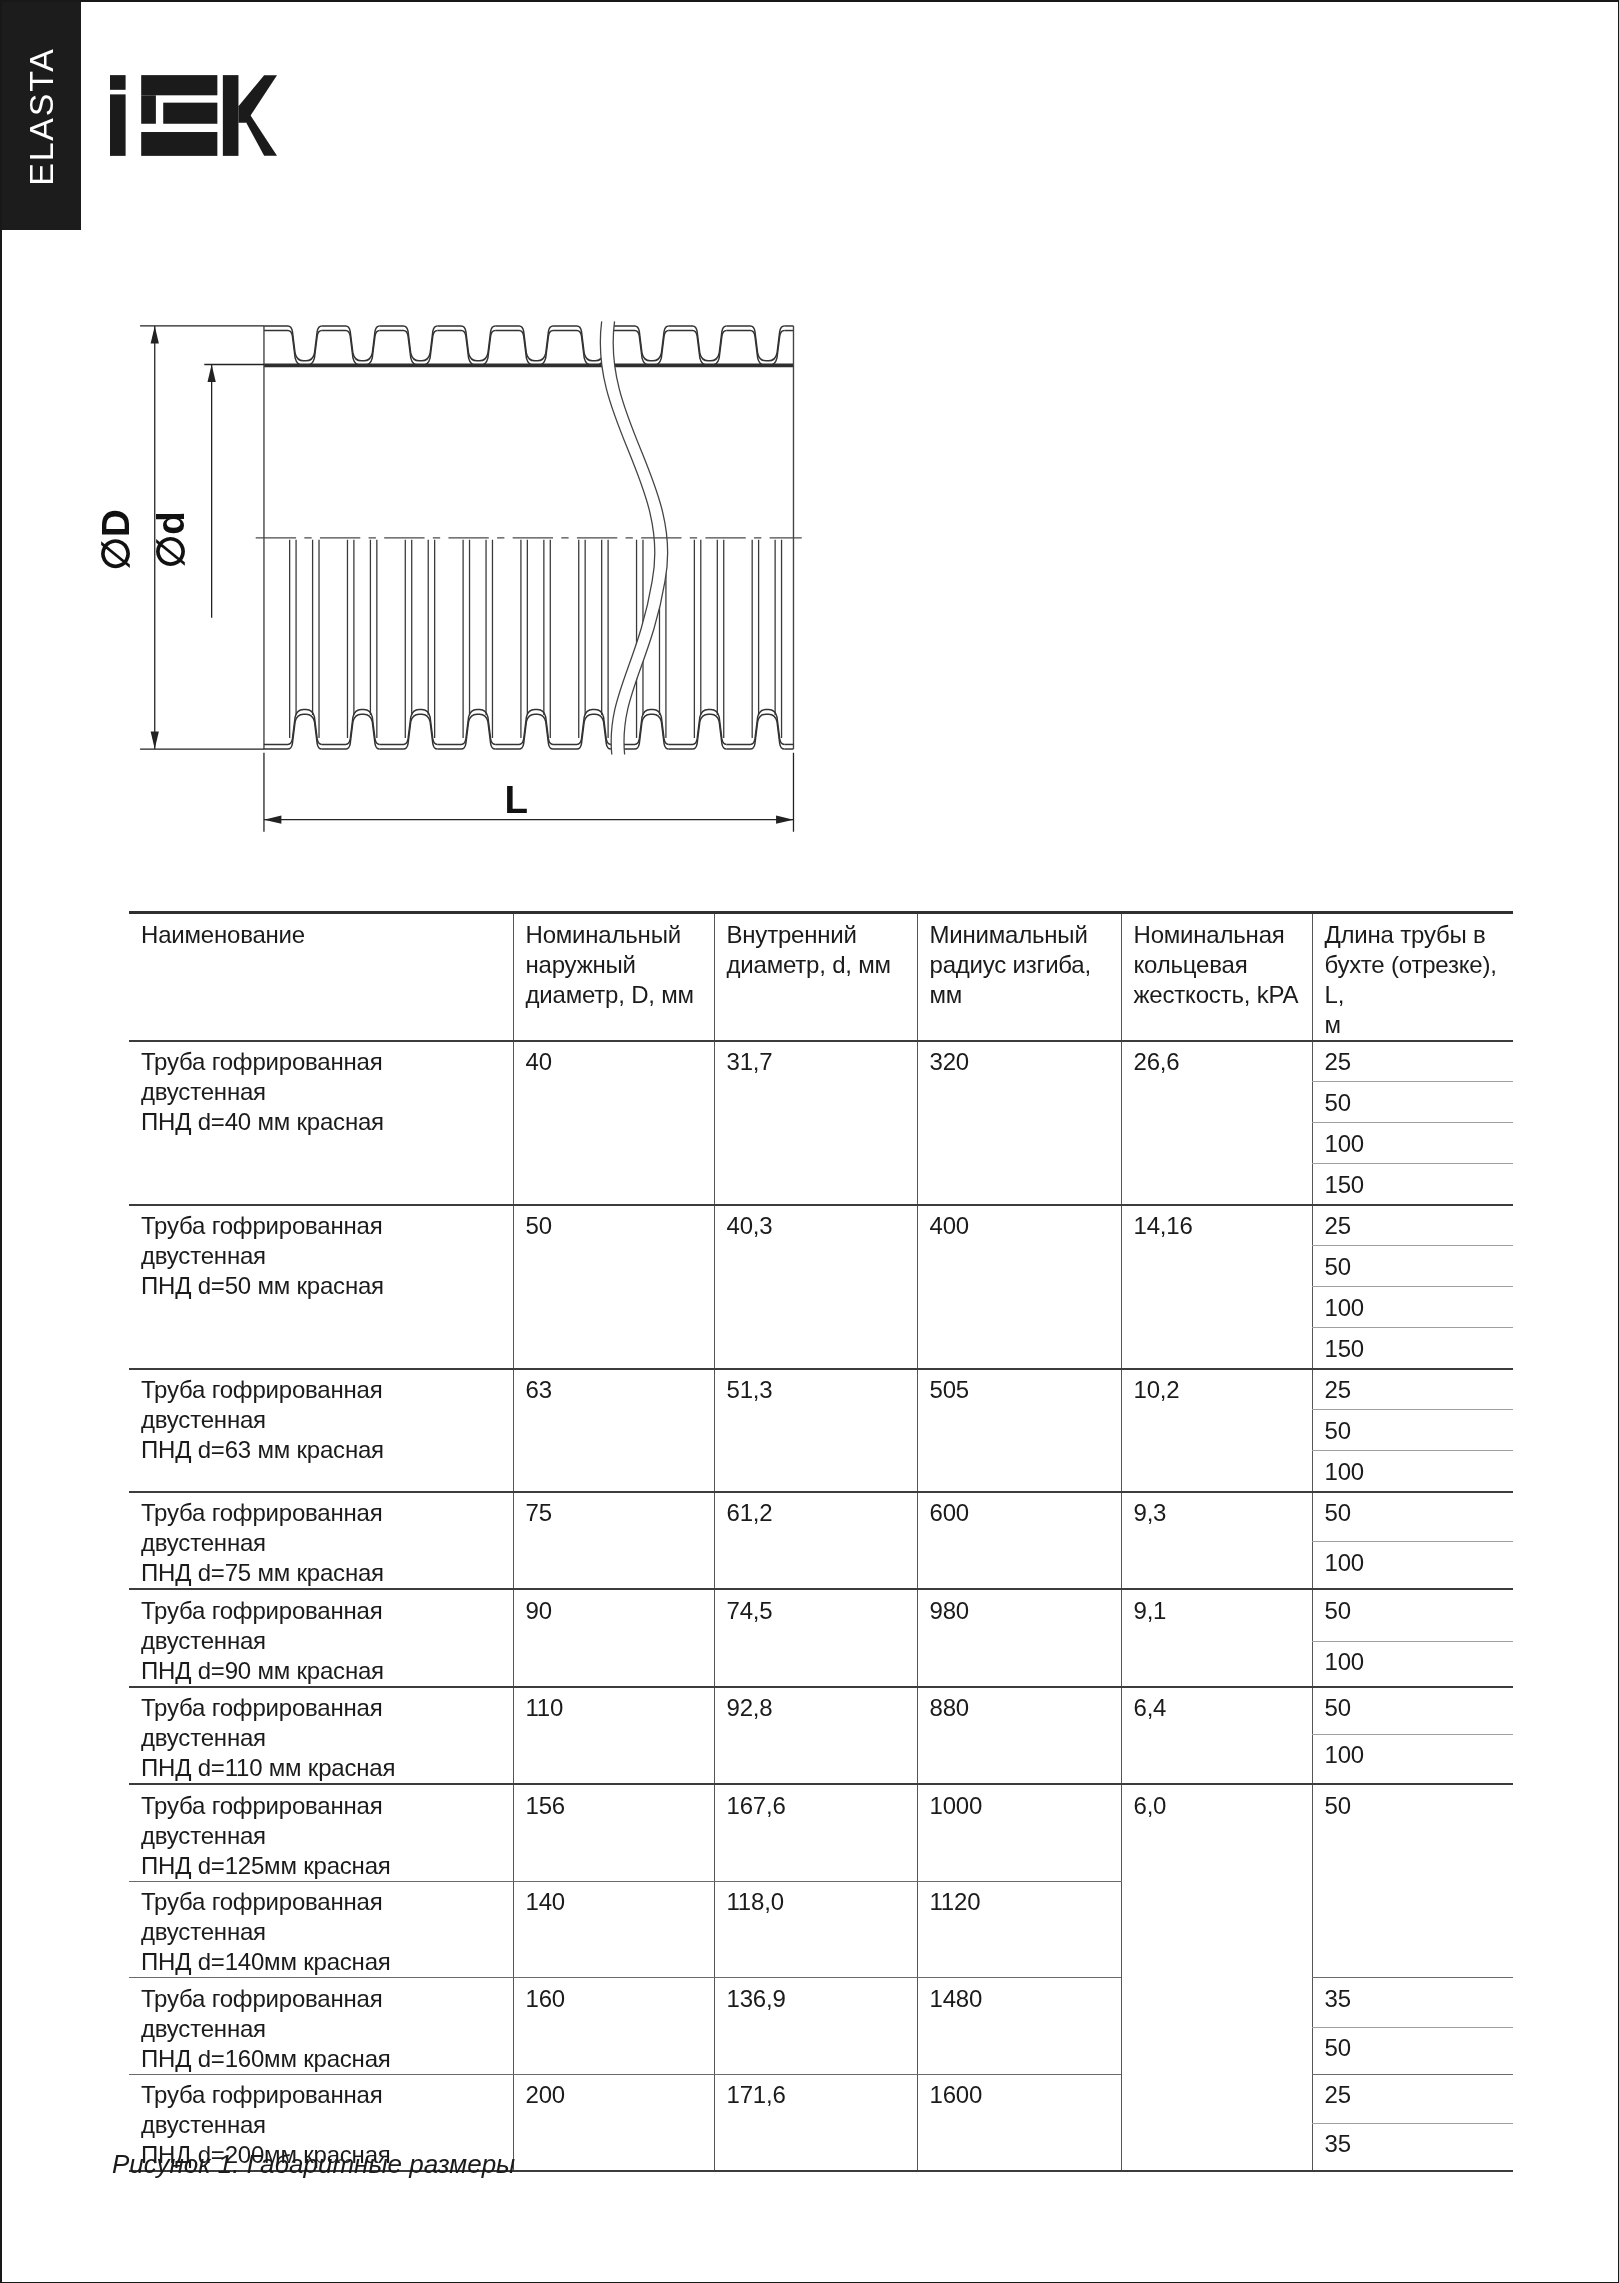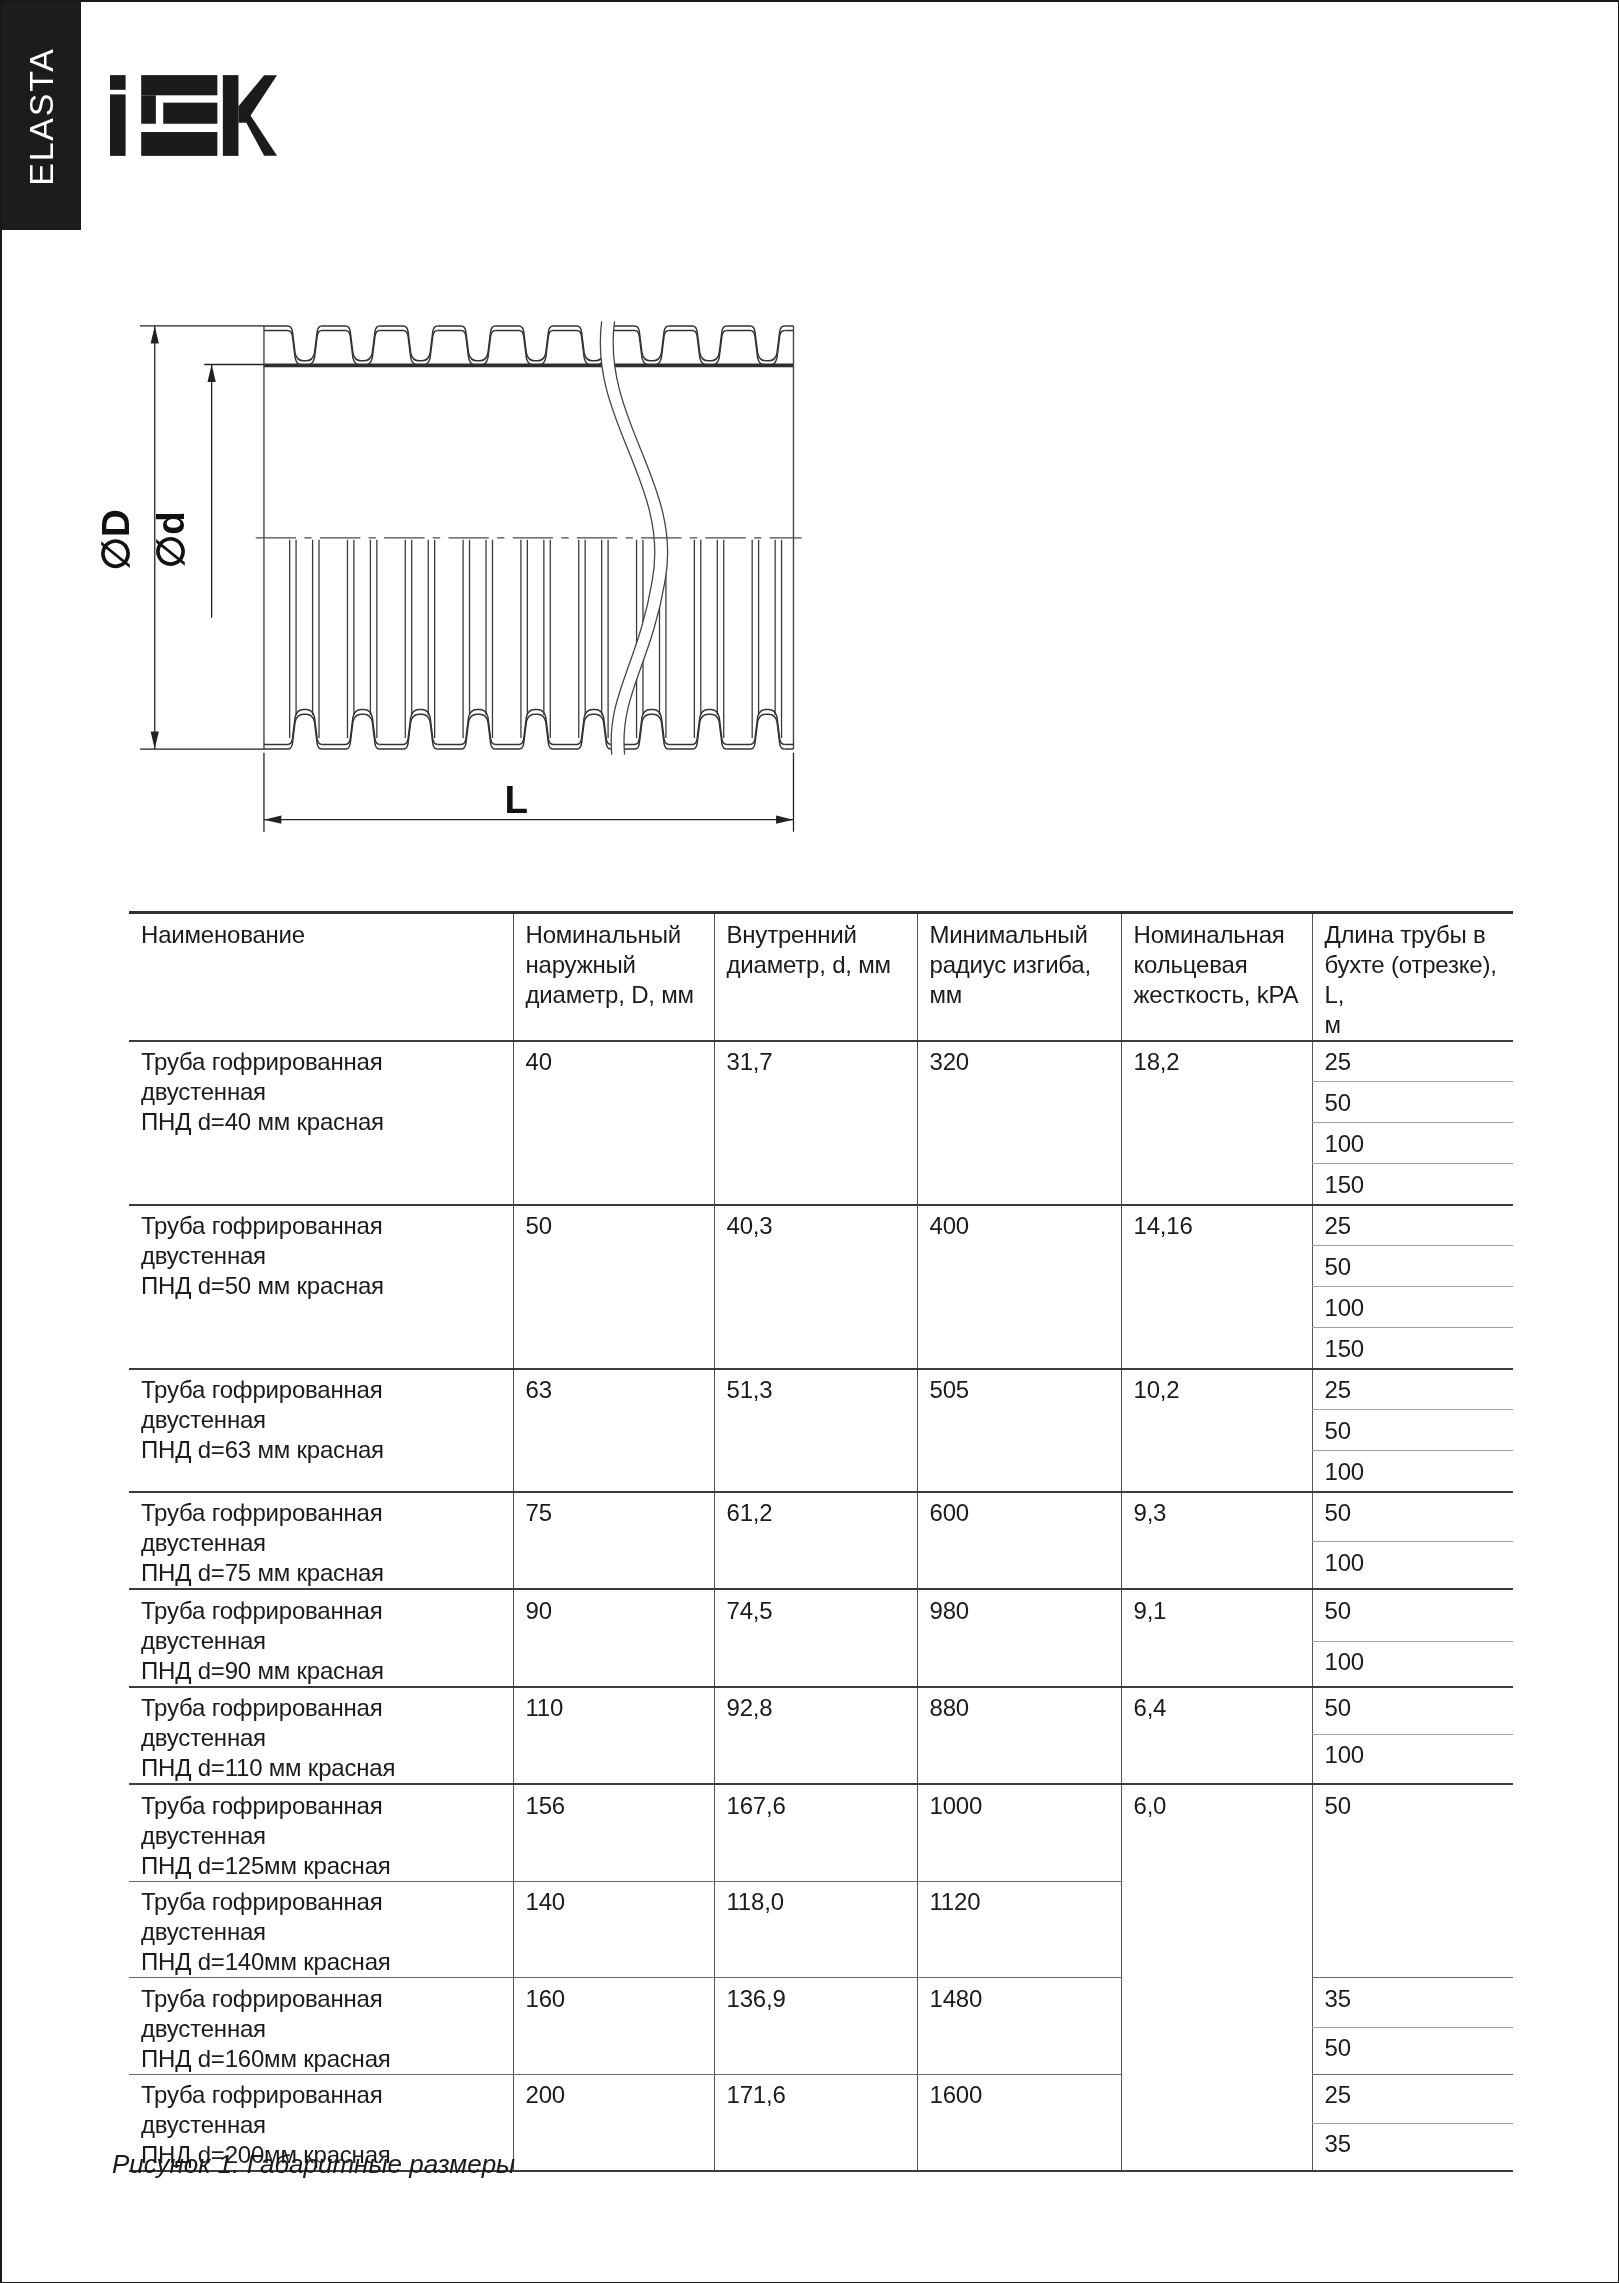--- a/index.html
+++ b/index.html
@@ -164,21 +164,21 @@
 бухте (отрезке), L,
 м</th>
       </tr>
 
       <tr class="h45">
         <td rowspan="4" class="gb">Труба гофрированная двустенная
 ПНД d=40 мм красная</td>
         <td rowspan="4" class="bl gb">40</td>
         <td rowspan="4" class="bl gb">31,7</td>
         <td rowspan="4" class="bl gb">320</td>
-        <td rowspan="4" class="bl gb">18,2</td>
+        <td rowspan="4" class="bl gb">26,6</td>
         <td class="bl sr">25</td>
       </tr>
       <tr class="h45">
             <td class="bl sr">50</td>
           </tr>
       <tr class="h45">
             <td class="bl sr">100</td>
           </tr>
       <tr class="h45">
             <td class="bl gb">150</td>

